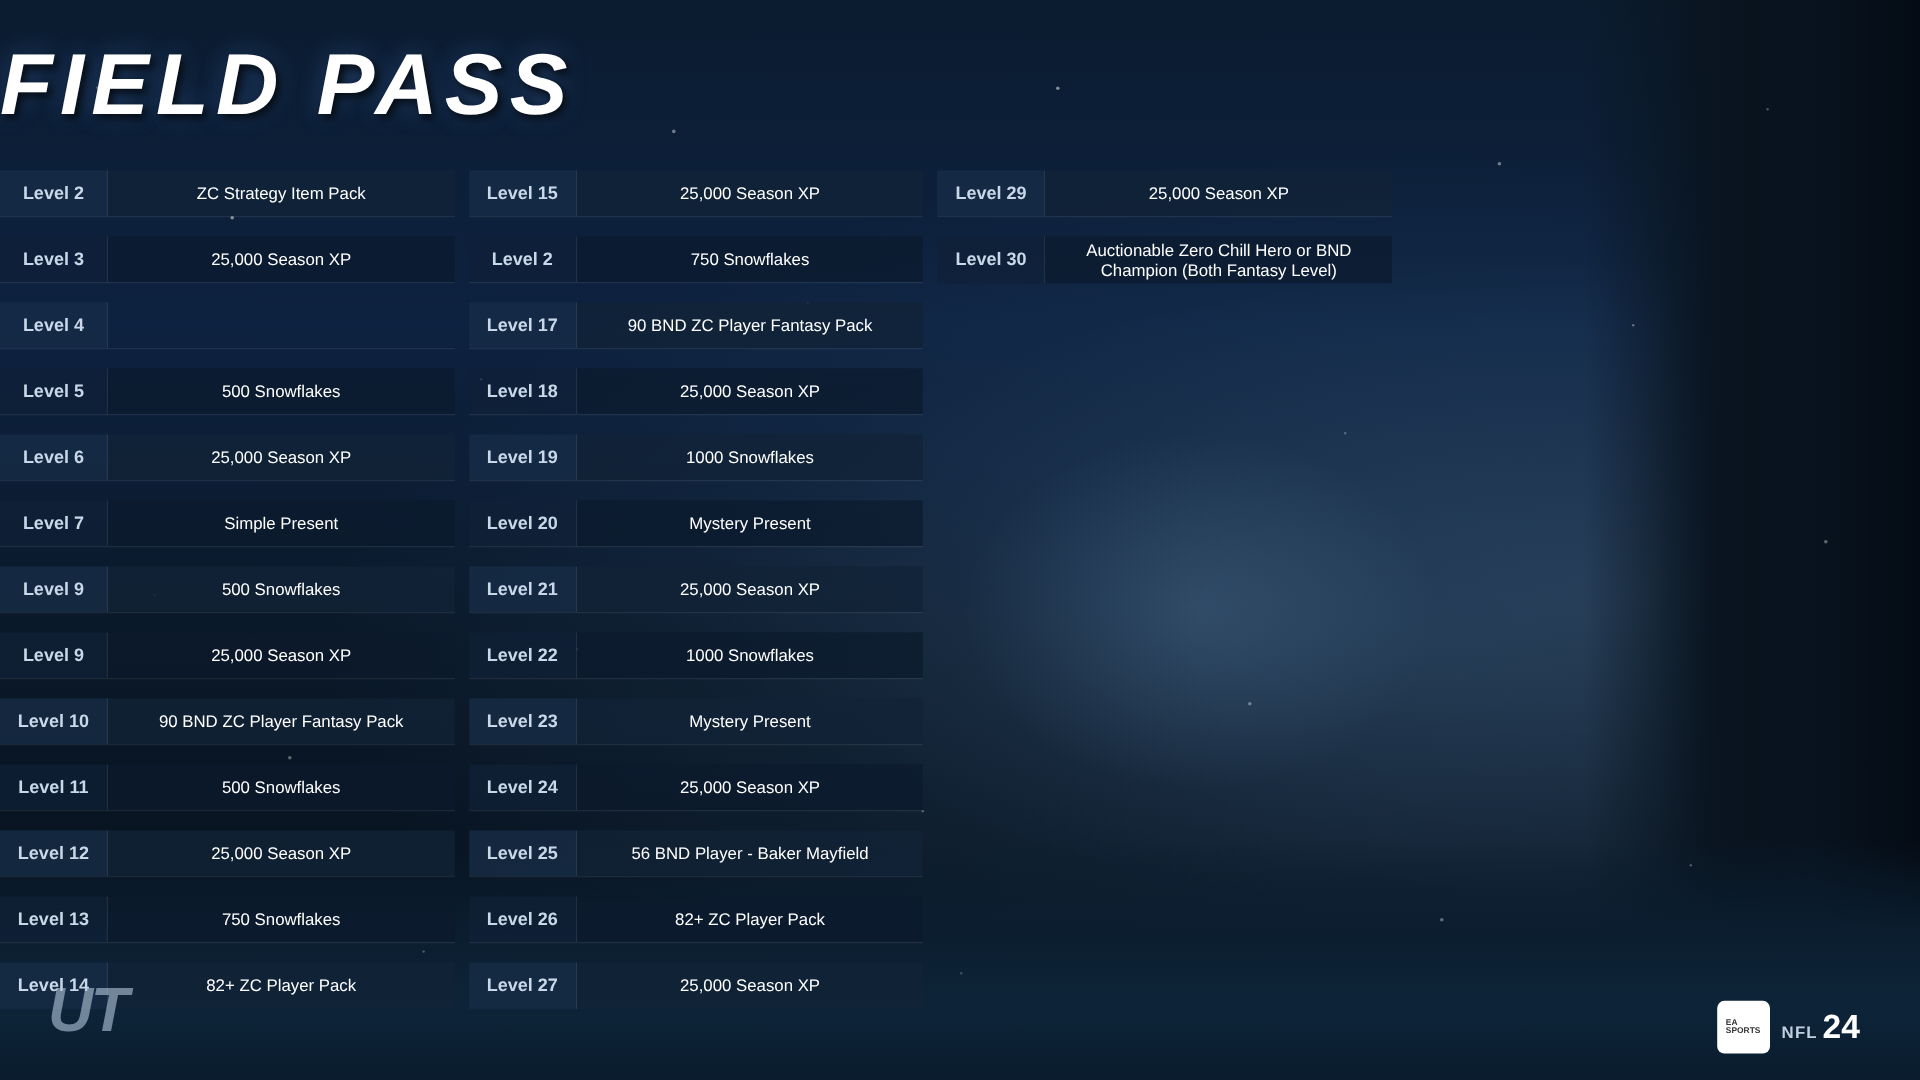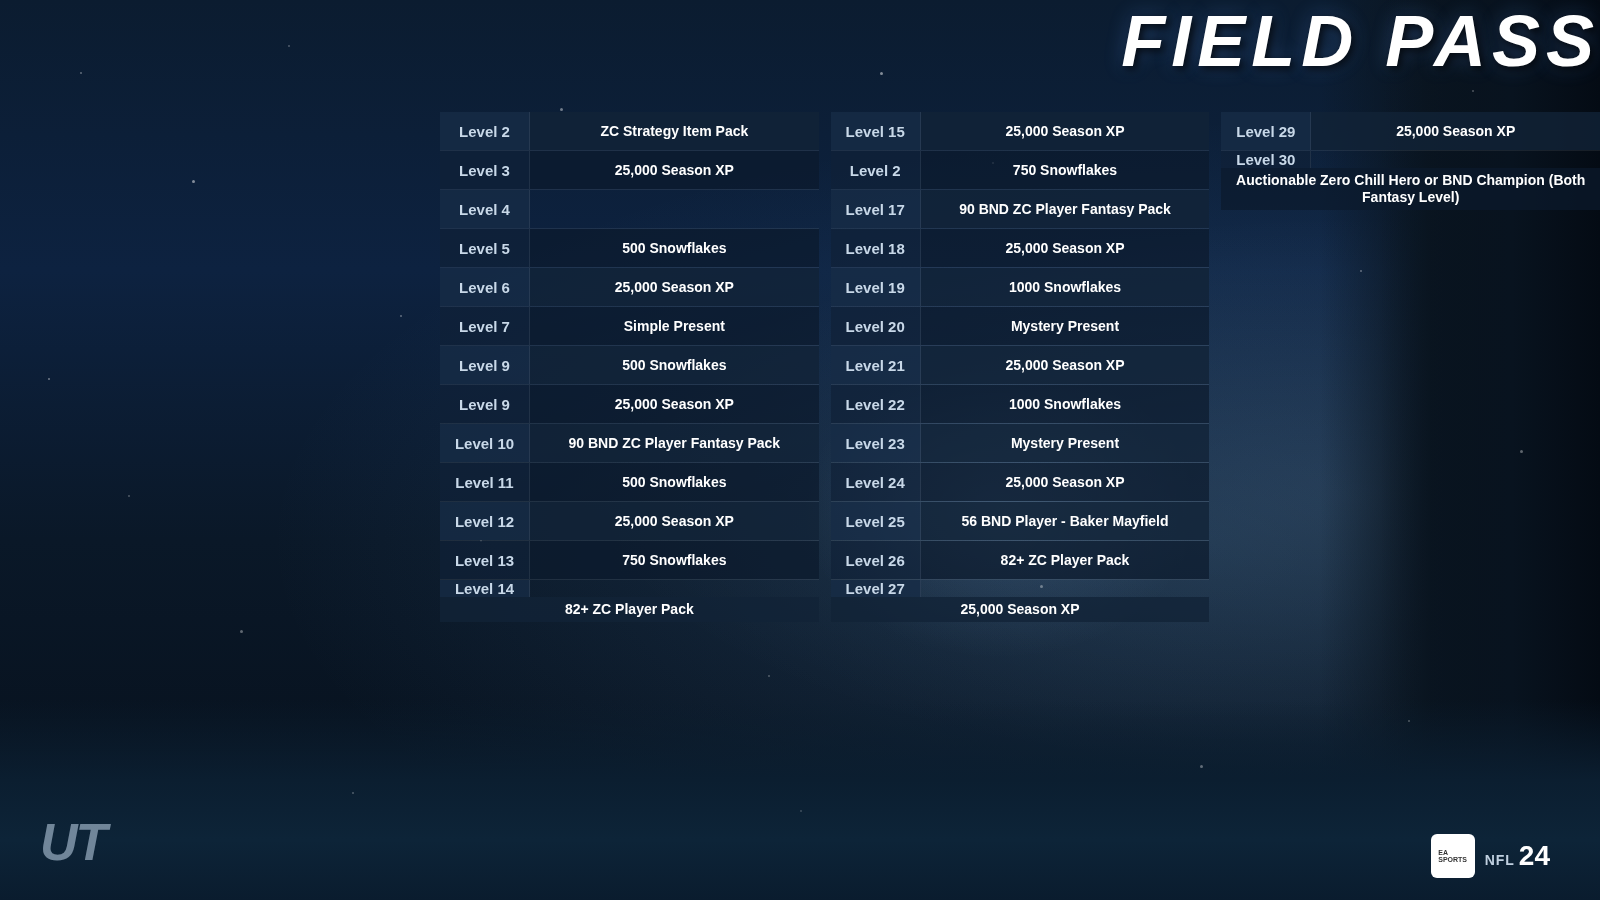--- a/index.html
+++ b/index.html
@@ -81,21 +81,22 @@
       height: 3px;
     }
 
     .page-content {
       position: relative;
       z-index: 10;
       width: 100%;
       height: 100%;
       display: flex;
       flex-direction: column;
-      align-items: flex-end;
+      align-items: flex-start;
+      padding-top: 30px;
     }
 
     .page-title {
       font-size: 72px;
       font-weight: 900;
       color: #ffffff;
       letter-spacing: 6px;
       text-transform: uppercase;
       font-style: italic;
       text-shadow: 3px 3px 8px rgba(0,0,0,0.8), 0 0 20px rgba(100,160,255,0.3);
@@ -106,32 +107,31 @@
     .table-container {
       display: flex;
       gap: 12px;
       width: 1160px;
     }
 
     .table-column {
       flex: 1;
       display: flex;
       flex-direction: column;
-      gap: 0;
+      gap: 16px;
     }
 
     .table-row {
       display: flex;
       height: 39px;
       border-bottom: 1px solid rgba(255,255,255,0.08);
     }
 
     .table-row:last-child {
       border-bottom: none;
-      flex-direction: column;
     }
 
     .cell-level {
       width: 90px;
       min-width: 90px;
       display: flex;
       align-items: center;
       justify-content: center;
       background: rgba(20, 40, 65, 0.75);
       color: #c8d8e8;
@@ -142,21 +142,21 @@
     }
 
     .cell-reward {
       flex: 1;
       display: flex;
       align-items: center;
       justify-content: center;
       background: rgba(15, 30, 50, 0.75);
       color: #ffffff;
       font-size: 14px;
-      font-weight: 700;
+      font-weight: 400;
       font-family: Arial, sans-serif;
       text-align: center;
       padding: 4px 8px;
       line-height: 1.2;
     }
 
     
     .table-row:nth-child(odd) .cell-level {
       background: rgba(22, 44, 70, 0.8);
     }

